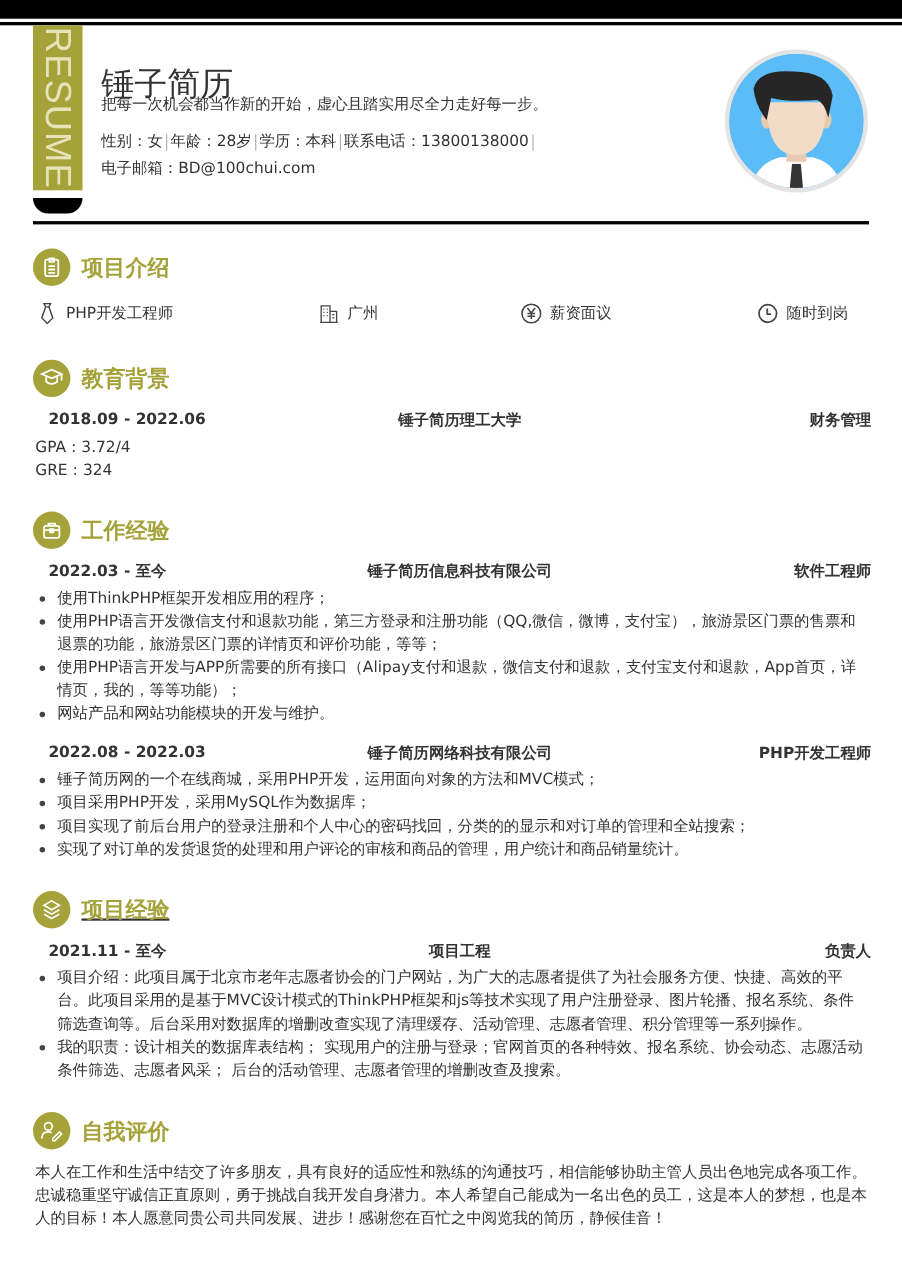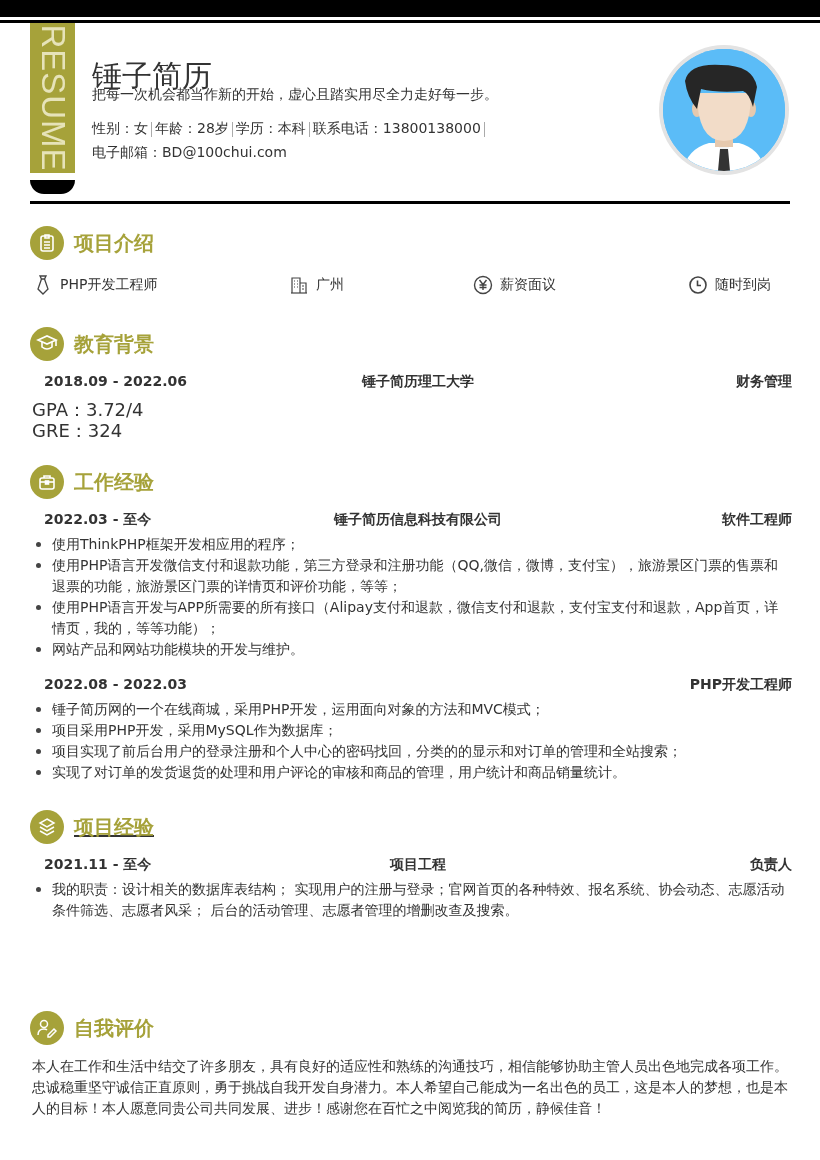--- a/index.html
+++ b/index.html
@@ -33,21 +33,21 @@
   .section-title { margin-left: 10px; font-size: 20px; font-weight: bold; color: #a6a23a; }
 
   .intent-item { position: absolute; top: 274px; display: flex; align-items: center; font-size: 14px; color: #333; }
   .intent-item .ic { width: 22px; height: 22px; margin-right: 6px; display: flex; align-items: center; justify-content: center; }
 
   .row3 { position: absolute; left: 32px; width: 748px; height: 20px; font-size: 14px; font-weight: bold; color: #333; margin-left: 12px; }
   .row3 .l { position: absolute; left: 0; top: 0; }
   .row3 .m { position: absolute; left: 0; width: 100%; top: 0; text-align: center; }
   .row3 .r { position: absolute; right: 0; top: 0; }
 
-  .plain { position: absolute; left: 32px; font-size: 18px; color: #333; }
+  .plain { position: absolute; left: 32px; font-size: 14px; color: #333; }
 
   ul.bullets { position: absolute; left: 32px; width: 758px; list-style: none; font-size: 14px; color: #333; line-height: 21px; }
   ul.bullets li { position: relative; padding-left: 20px; }
   ul.bullets li::before { content: ""; position: absolute; left: 4px; top: 8px; width: 5px; height: 5px; border-radius: 50%; background: #444; }
 
   .para { position: absolute; left: 32px; width: 760px; font-size: 14px; color: #333; line-height: 21px; }
 </style>
 </head>
 <body>
 
@@ -177,20 +177,21 @@
 </div>
 <ul class="bullets" style="top:534px;">
   <li>使用ThinkPHP框架开发相应用的程序；</li>
   <li>使用PHP语言开发微信支付和退款功能，第三方登录和注册功能（QQ,微信，微博，支付宝），旅游景区门票的售票和退票的功能，旅游景区门票的详情页和评价功能，等等；</li>
   <li>使用PHP语言开发与APP所需要的所有接口（Alipay支付和退款，微信支付和退款，支付宝支付和退款，App首页，详情页，我的，等等功能）；</li>
   <li>网站产品和网站功能模块的开发与维护。</li>
 </ul>
 
 <div class="row3" style="top:676px;">
   <span class="l">2022.08 - 2022.03</span>
+  <span class="m">锤子简历网络科技有限公司</span>
   <span class="r">PHP开发工程师</span>
 </div>
 <ul class="bullets" style="top:699px;">
   <li>锤子简历网的一个在线商城，采用PHP开发，运用面向对象的方法和MVC模式；</li>
   <li>项目采用PHP开发，采用MySQL作为数据库；</li>
   <li>项目实现了前后台用户的登录注册和个人中心的密码找回，分类的的显示和对订单的管理和全站搜索；</li>
   <li>实现了对订单的发货退货的处理和用户评论的审核和商品的管理，用户统计和商品销量统计。</li>
 </ul>
 
 <div class="section-head" style="top:810px;text-decoration:underline;">
@@ -202,20 +203,21 @@
       </svg>
   </div>
   <div class="section-title">项目经验</div>
 </div>
 <div class="row3" style="top:856px;">
   <span class="l">2021.11 - 至今</span>
   <span class="m">项目工程</span>
   <span class="r">负责人</span>
 </div>
 <ul class="bullets" style="top:879px;">
+  <li>项目介绍：此项目属于北京市老年志愿者协会的门户网站，为广大的志愿者提供了为社会服务方便、快捷、高效的平台。此项目采用的是基于MVC设计模式的ThinkPHP框架和js等技术实现了用户注册登录、图片轮播、报名系统、条件筛选查询等。后台采用对数据库的增删改查实现了清理缓存、活动管理、志愿者管理、积分管理等一系列操作。</li>
   <li>我的职责：设计相关的数据库表结构； 实现用户的注册与登录；官网首页的各种特效、报名系统、协会动态、志愿活动条件筛选、志愿者风采； 后台的活动管理、志愿者管理的增删改查及搜索。</li>
 </ul>
 
 <div class="section-head" style="top:1011px;">
   <div class="section-icon">
     <svg width="22" height="20" viewBox="0 0 22 20" fill="none" stroke="#fff" stroke-width="1.5">
         <circle cx="8" cy="6" r="3.5"></circle>
         <path d="M2 17 Q2 11 8 11 Q10 11 11 12"></path>
         <path d="M12 17 L18 11 L20 13 L14 19 L12 19 Z"></path>
       </svg>

